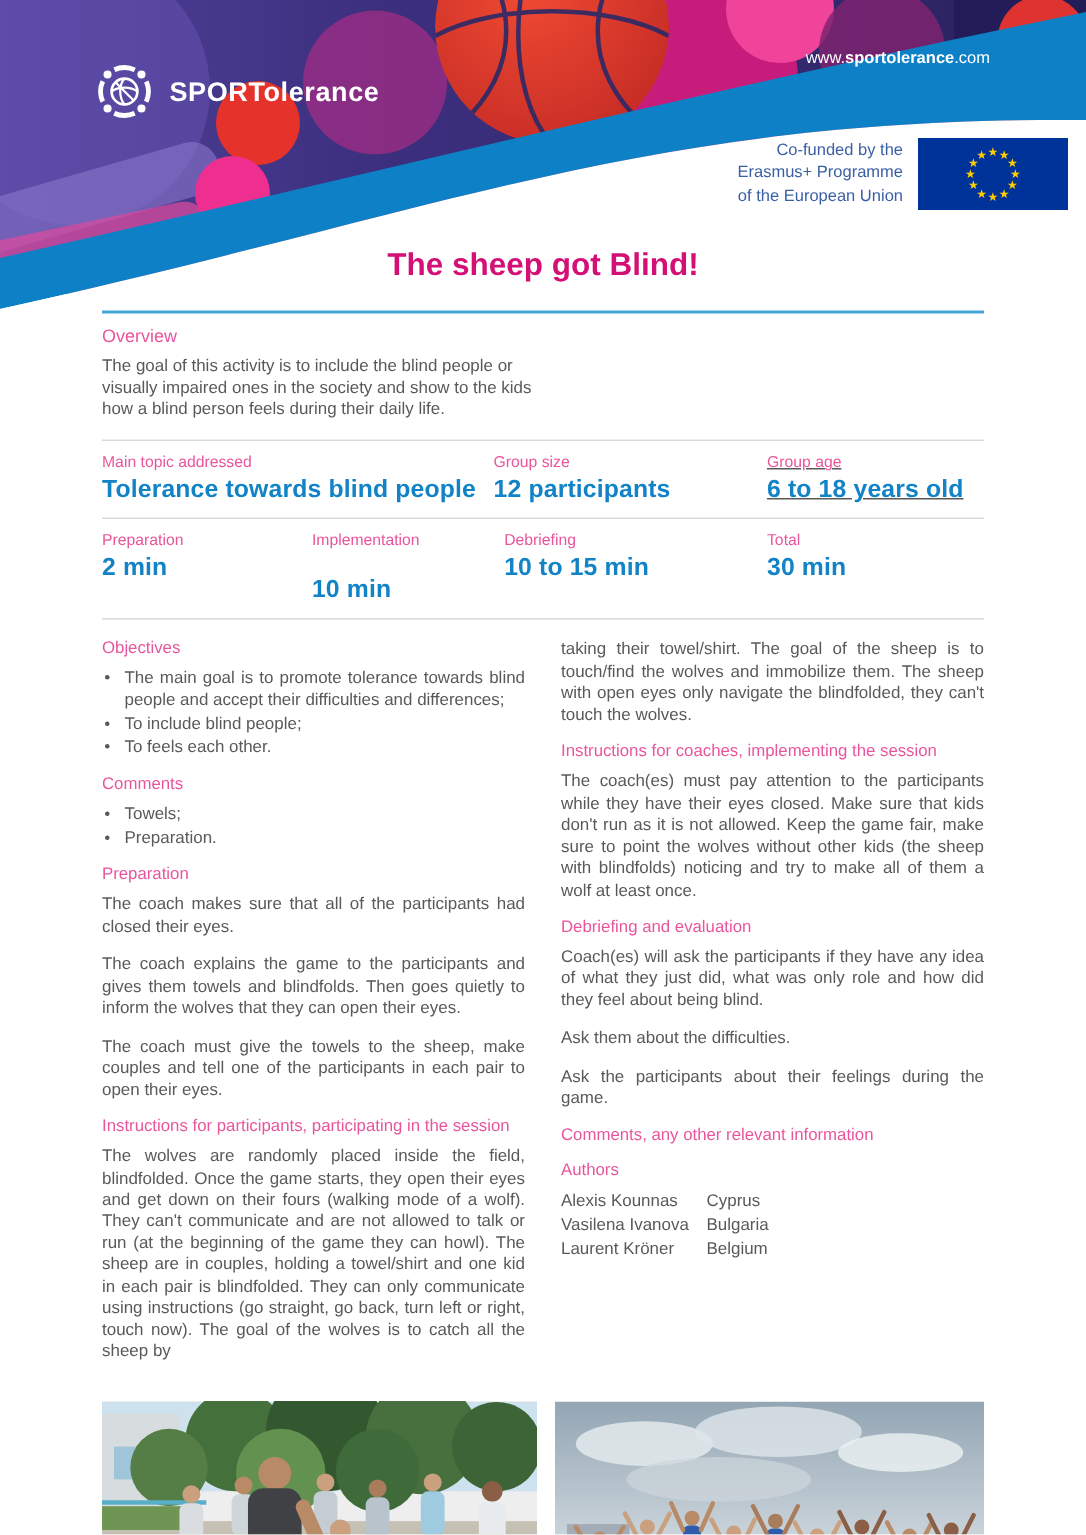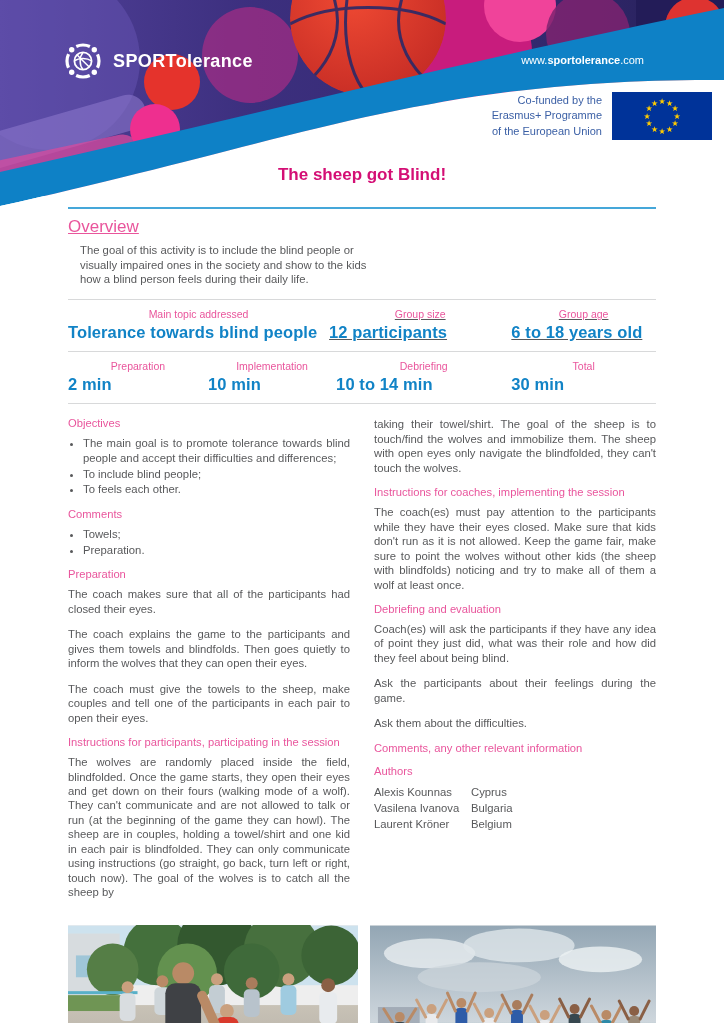--- a/index.html
+++ b/index.html
@@ -4,39 +4,39 @@
 <style>
   html,body{margin:0;padding:0;background:#fff;}
   .page{position:relative;width:724px;height:1023px;background:#fff;overflow:hidden;
         font-family:"Liberation Sans",sans-serif;color:#58595b;}
 
   
   .hero{position:relative;height:207px;}
   .hero-art{position:absolute;left:0;top:0;display:block;}
   .logo{position:absolute;left:62px;top:40px;display:flex;align-items:center;gap:9px;color:#fff;z-index:3;}
   .logo-text{font-size:18px;font-weight:bold;letter-spacing:.4px;}
-  .website{position:absolute;right:80px;top:33px;font-size:11px;color:#fff;z-index:3;margin-top:21px;}
+  .website{position:absolute;right:64px;top:33px;font-size:11px;color:#fff;z-index:3;}
   .website b{font-weight:bold;}
   .eu{position:absolute;right:12px;top:92px;display:flex;align-items:center;gap:10px;z-index:3;}
   .eu-text{text-align:right;font-size:11px;line-height:1.4;color:#3a5fa5;}
   .page-title{position:absolute;left:0;right:0;top:165px;text-align:center;
-              font-size:17px;font-weight:bold;color:#d40f75;z-index:3;}
+              font-size:21px;font-weight:bold;color:#d40f75;z-index:3;}
 
   
   main{margin:0 68px;border-top:2px solid #45a7d9;padding-top:8px;position:relative;z-index:2;}
-  .sec-label{font-size:17px;color:#e9559c;line-height:1.2;text-decoration:underline;}
-  .overview-text{width:294px;font-size:11.3px;line-height:1.27;margin:6px 12px 0;}
+  .sec-label{font-size:12px;color:#e9559c;line-height:1.2;}
+  .overview-text{width:294px;font-size:11.3px;line-height:1.27;margin:6px 0 0;}
   hr.div{border:0;border-top:1px solid #d8d9da;margin:13px 0 0;}
 
   .info-row{display:flex;padding:8px 0 9px;}
   .cell{display:flex;flex-direction:column;}
-  .cell .lbl{font-size:10.5px;color:#e9559c;text-align:center;}
+  .cell .lbl{font-size:10.5px;color:#e9559c;}
   .cell .val{font-size:16.5px;font-weight:bold;color:#1183c6;margin-top:3px;letter-spacing:.1px;}
-  .w-main{width:44.4%;} .w-gsize{width:31%;text-decoration:underline;} .w-gage{width:24.6%;text-decoration:underline;}
-  .w-prep{width:23.8%;} .w-impl{width:21.8%;} .w-debr{width:29.8%;} .w-total{width:24.6%;}
+  .w-main{width:44.4%;} .w-gsize{width:31%;} .w-gage{width:24.6%;text-decoration:underline;}
+  .w-prep{width:23.8%;} .w-impl{width:21.8%;gap:15px;} .w-debr{width:29.8%;} .w-total{width:24.6%;}
 
   .cols{display:flex;gap:24px;margin-top:2px;}
   .col{width:286px;}
   h3.sec{font-size:11.2px;color:#e9559c;font-weight:normal;margin:11px 0 7px;white-space:nowrap;}
   p.body{font-size:11.3px;line-height:1.28;text-align:justify;margin:0 0 11px;}
   ul.blist{margin:0 0 11px;padding-left:15px;}
   ul.blist li{font-size:11.3px;line-height:1.3;text-align:justify;margin:0 0 1px;}
   .authors{margin-top:2px;}
   .author-row{display:flex;font-size:11.3px;line-height:1.45;align-items:flex-end;}
   .a-name{width:97px;}
@@ -171,21 +171,21 @@
       <div class="cell w-prep">
         <span class="lbl">Preparation</span>
         <span class="val">2 min</span>
       </div>
       <div class="cell w-impl">
         <span class="lbl">Implementation</span>
         <span class="val">10 min</span>
       </div>
       <div class="cell w-debr">
         <span class="lbl">Debriefing</span>
-        <span class="val">10 to 14 min</span>
+        <span class="val">10 to 15 min</span>
       </div>
       <div class="cell w-total">
         <span class="lbl">Total</span>
         <span class="val">30 min</span>
       </div>
     </div>
 
     <hr class="div" style="margin-top:0;">
 
     <div class="cols">
@@ -213,23 +213,23 @@
         <p class="body">The wolves are randomly placed inside the field, blindfolded. Once the game starts, they open their eyes and get down on their fours (walking mode of a wolf). They can't communicate and are not allowed to talk or run (at the beginning of the game they can howl). The sheep are in couples, holding a towel/shirt and one kid in each pair is blindfolded. They can only communicate using instructions (go straight, go back, turn left or right, touch now). The goal of the wolves is to catch all the sheep by</p>
       </div>
 
       <div class="col">
         <p class="body" style="margin-top:11px;">taking their towel/shirt. The goal of the sheep is to touch/find the wolves and immobilize them. The sheep with open eyes only navigate the blindfolded, they can't touch the wolves.</p>
 
         <h3 class="sec">Instructions for coaches, implementing the session</h3>
         <p class="body">The coach(es) must pay attention to the participants while they have their eyes closed. Make sure that kids don't run as it is not allowed. Keep the game fair, make sure to point the wolves without other kids (the sheep with blindfolds) noticing and try to make all of them a wolf at least once.</p>
 
         <h3 class="sec">Debriefing and evaluation</h3>
-        <p class="body">Coach(es) will ask the participants if they have any idea of point they just did, what was their role and how did they feel about being blind.</p>
+        <p class="body">Coach(es) will ask the participants if they have any idea of what they just did, what was only role and how did they feel about being blind.</p>
+        <p class="body">Ask them about the difficulties.</p>
         <p class="body">Ask the participants about their feelings during the game.</p>
-        <p class="body">Ask them about the difficulties.</p>
 
         <h3 class="sec">Comments, any other relevant information</h3>
 
         <h3 class="sec">Authors</h3>
         <div class="authors">
           <div class="author-row">
             <span class="a-name">Alexis Kounnas</span>
             <span>Cyprus</span>
           </div>
           <div class="author-row">

